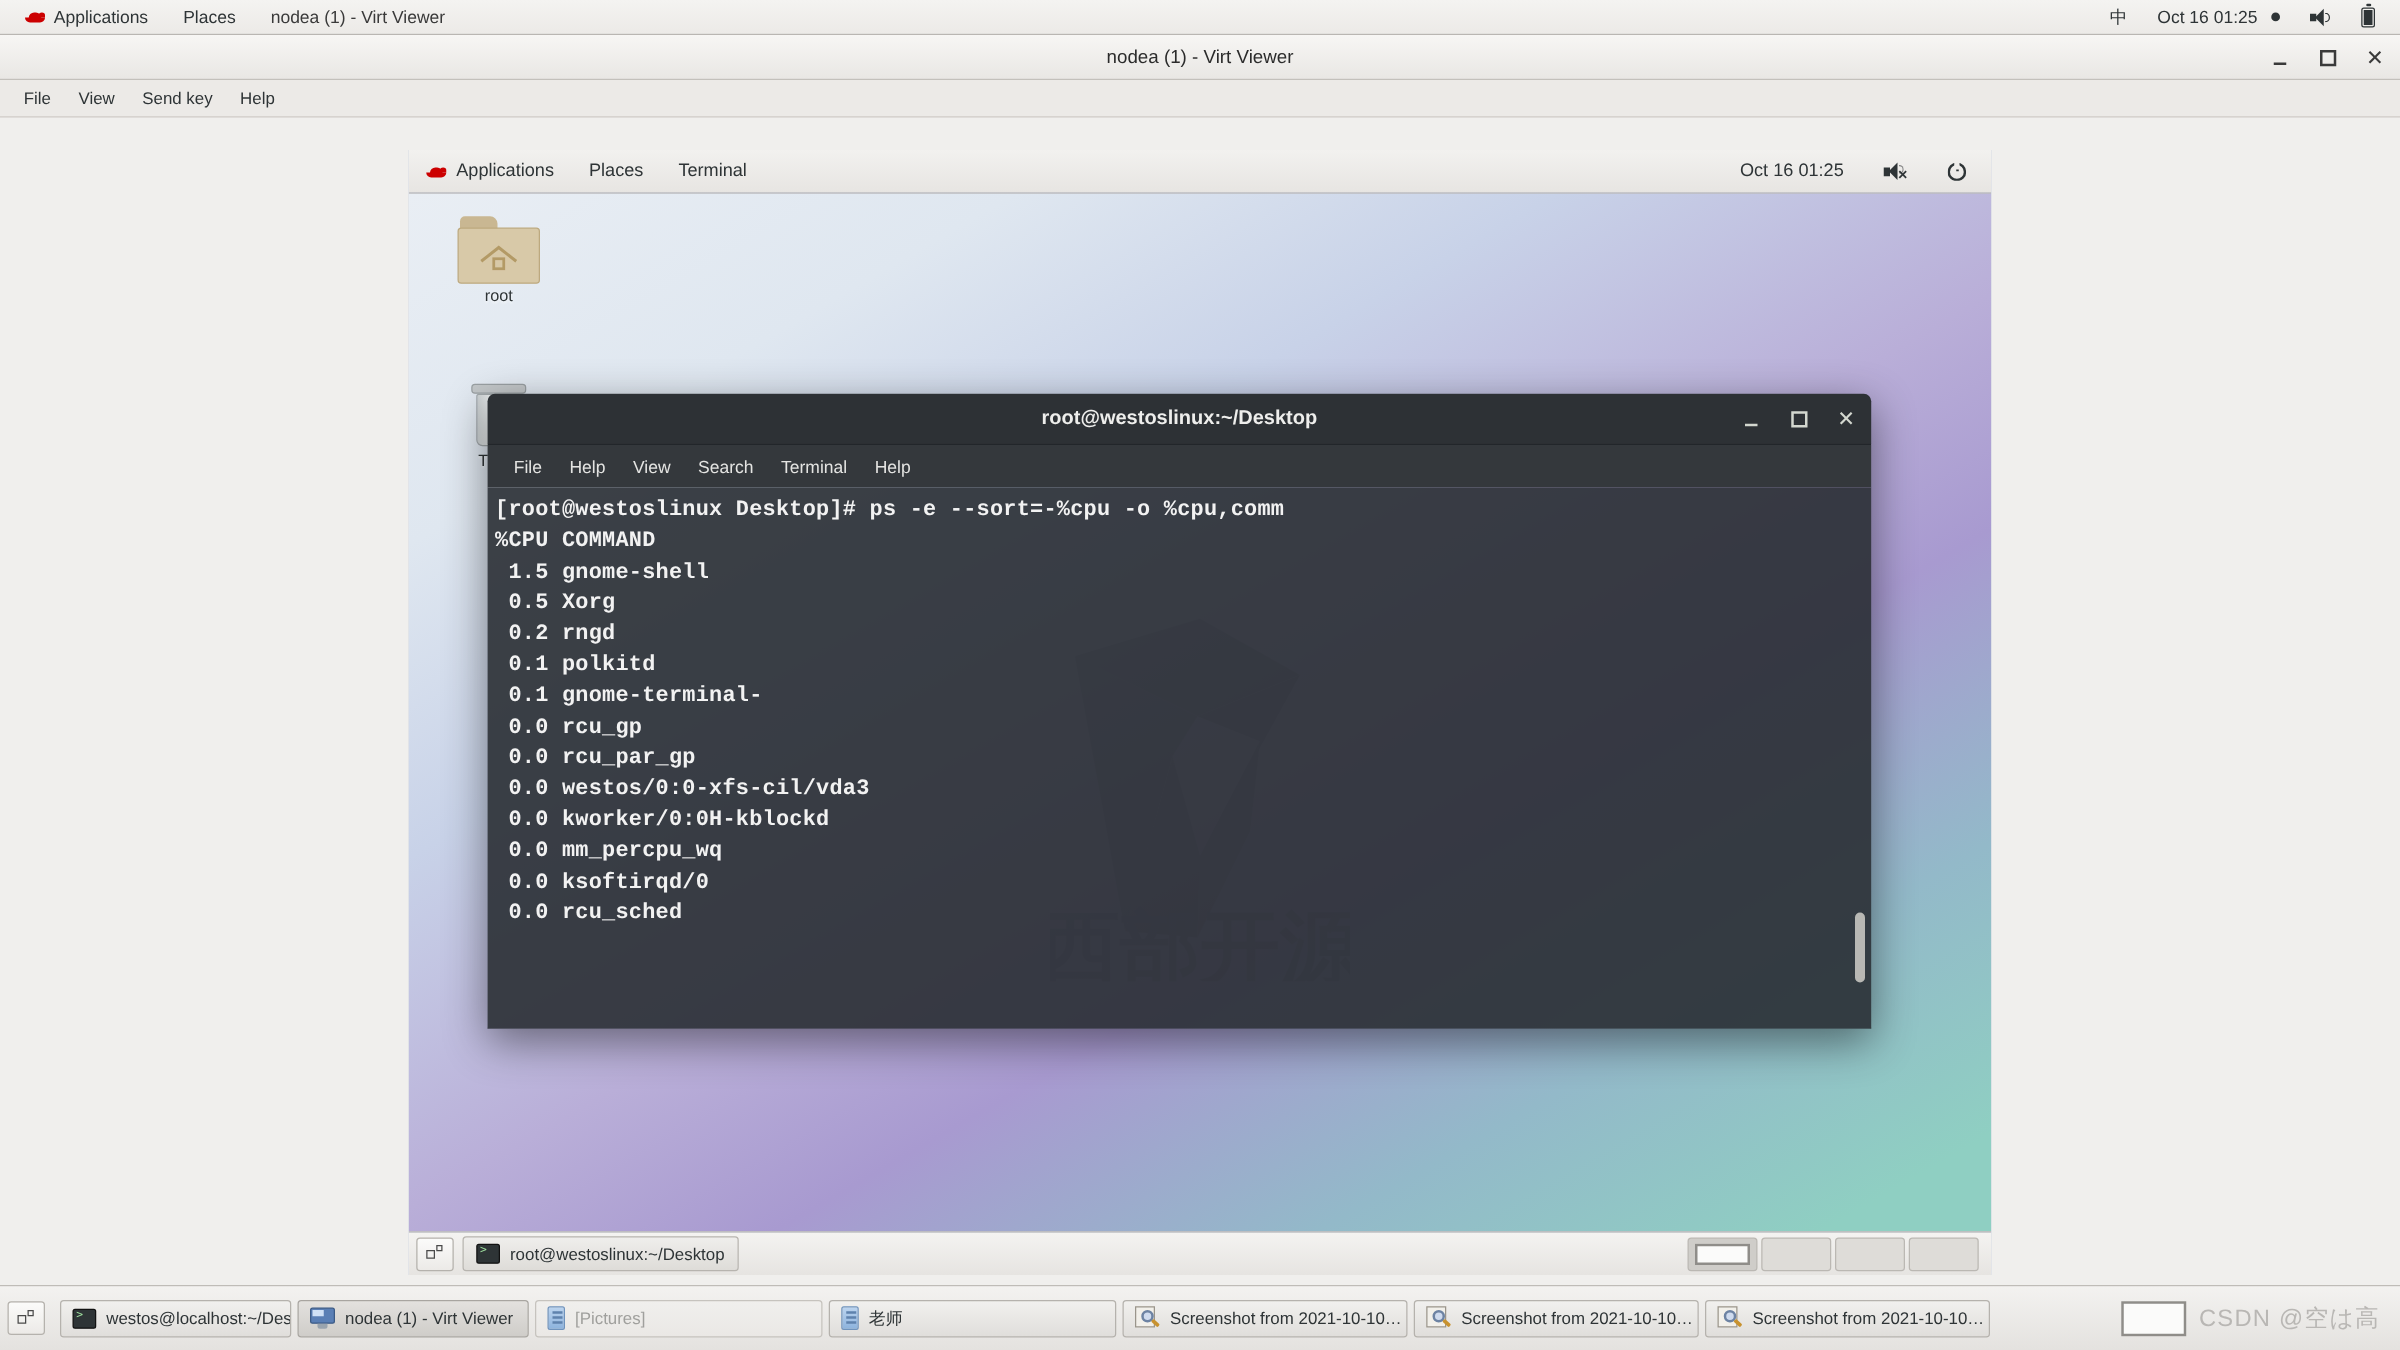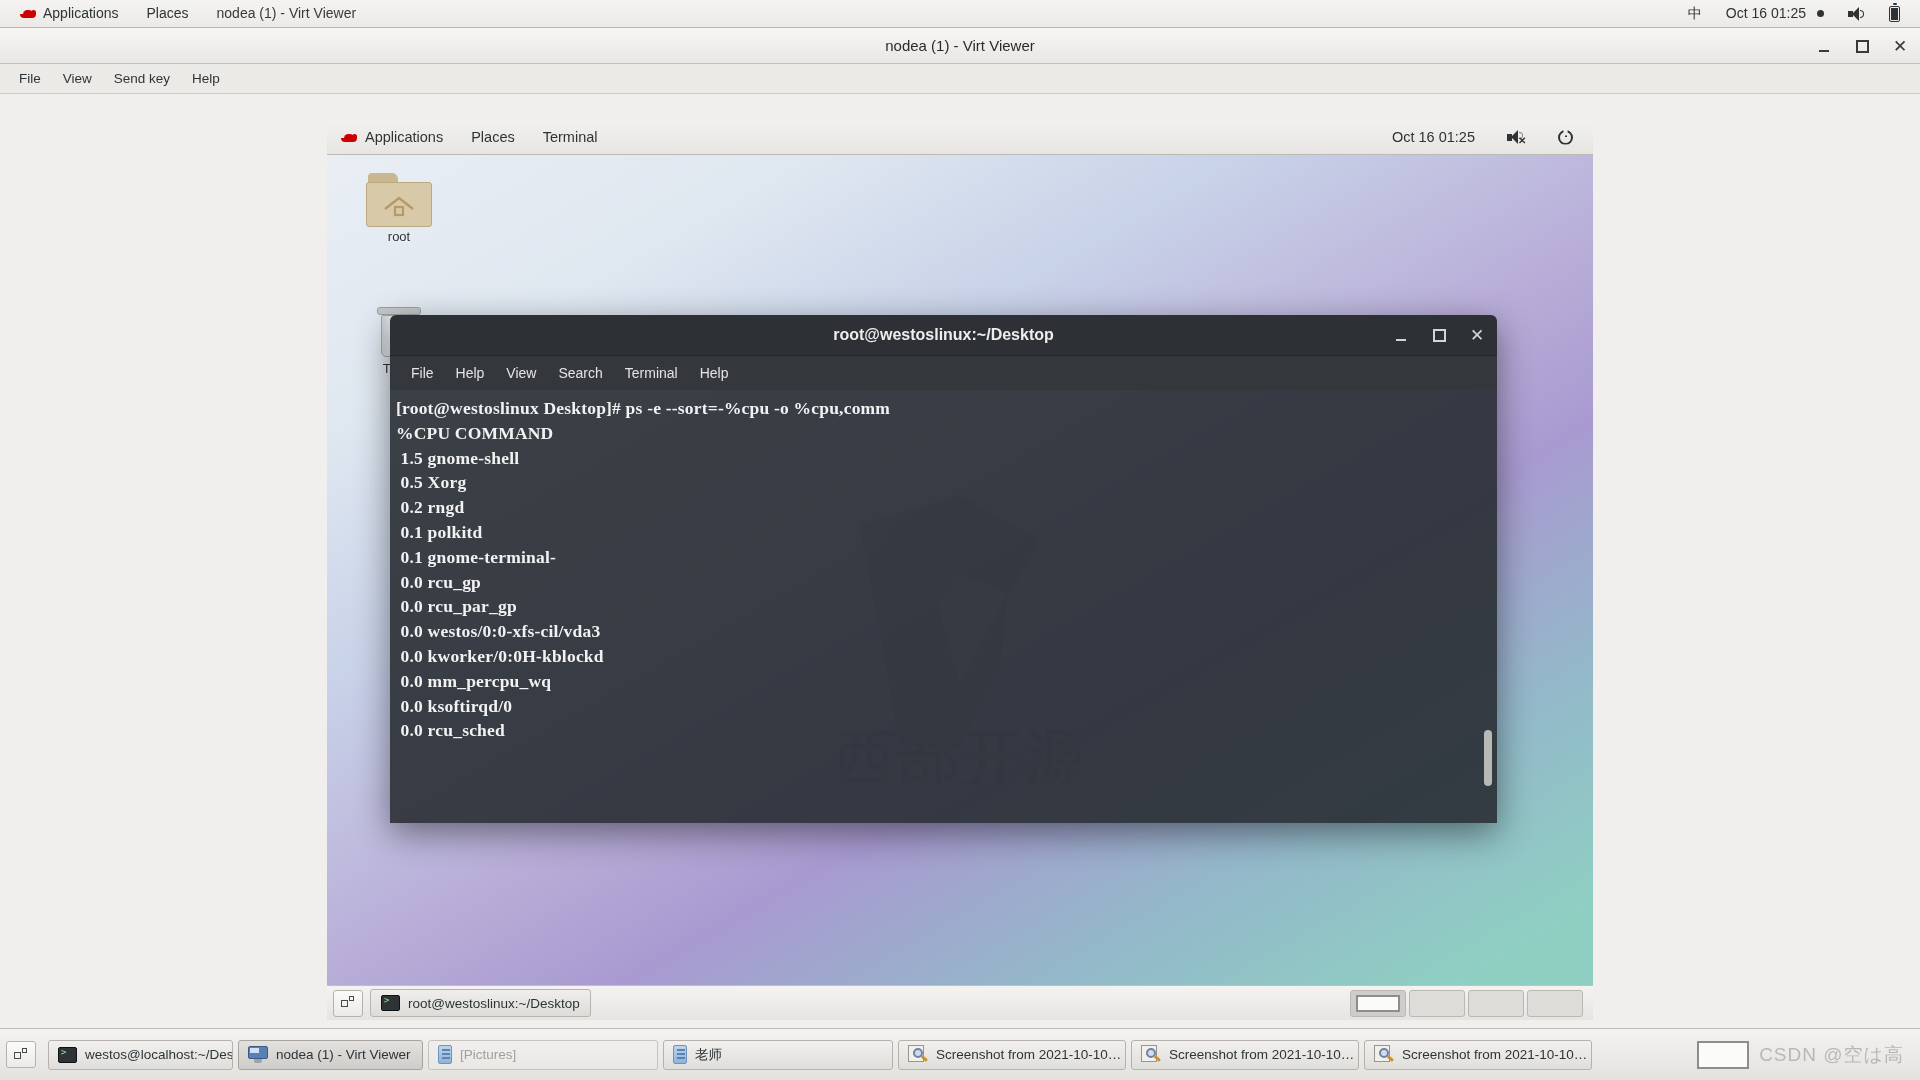--- a/index.html
+++ b/index.html
@@ -102,21 +102,21 @@
   .term-title .btns { position:absolute; right:12px; top:0; height:41px; display:flex; align-items:center; gap:22px; }
   .tbtn { color:#d3d7cf; font-size:14px; display:flex; align-items:center; justify-content:center; width:16px; height:16px; }
   .tbtn.min::after { content:""; width:10px; height:2px; background:#d3d7cf; margin-top:9px; }
   .tbtn.max::after { content:""; width:9px; height:9px; border:2px solid #d3d7cf; }
   .tbtn.close { font-size:17px; }
 
   .term-menu { height:34px; background:#34383c; display:flex; align-items:center; padding-left:10px; }
   .term-menu .tm { color:#e4e4e2; font-size:14px; padding:0 11px; line-height:33px; }
 
   .term-body { position:relative; height:433px; background: rgba(41,46,51,0.90); overflow:hidden; padding:6px 0 0 6px; }
-  .term-line { font-family:Liberation Serif, serif; font-size:17.5px; line-height:24.8px;
+  .term-line { font-family:Liberation Mono, monospace; font-size:17.5px; line-height:24.8px;
     color:#f2f2f2; font-weight:bold; white-space:pre; letter-spacing:0.2px; }
   .term-scroll { position:absolute; right:3px; top:0; width:14px; height:433px; }
   .term-scroll .thumb { position:absolute; right:2px; top:340px; width:8px; height:56px; background:#b8b8b4; border-radius:4px; }
 
   
   .guest-taskbar { position:absolute; left:0; top:865px; width:1266px; height:35px;
     background: linear-gradient(#f4f3f1, #e6e4e1); border-top:1px solid #c2bfba;
     display:flex; align-items:center; padding:0 6px; }
   .show-desk { width:30px; height:27px; background:linear-gradient(#fbfbfa,#eceae7); border:1px solid #b5b2ad; border-radius:3px;
     display:flex; align-items:center; justify-content:center; margin-right:7px; }

